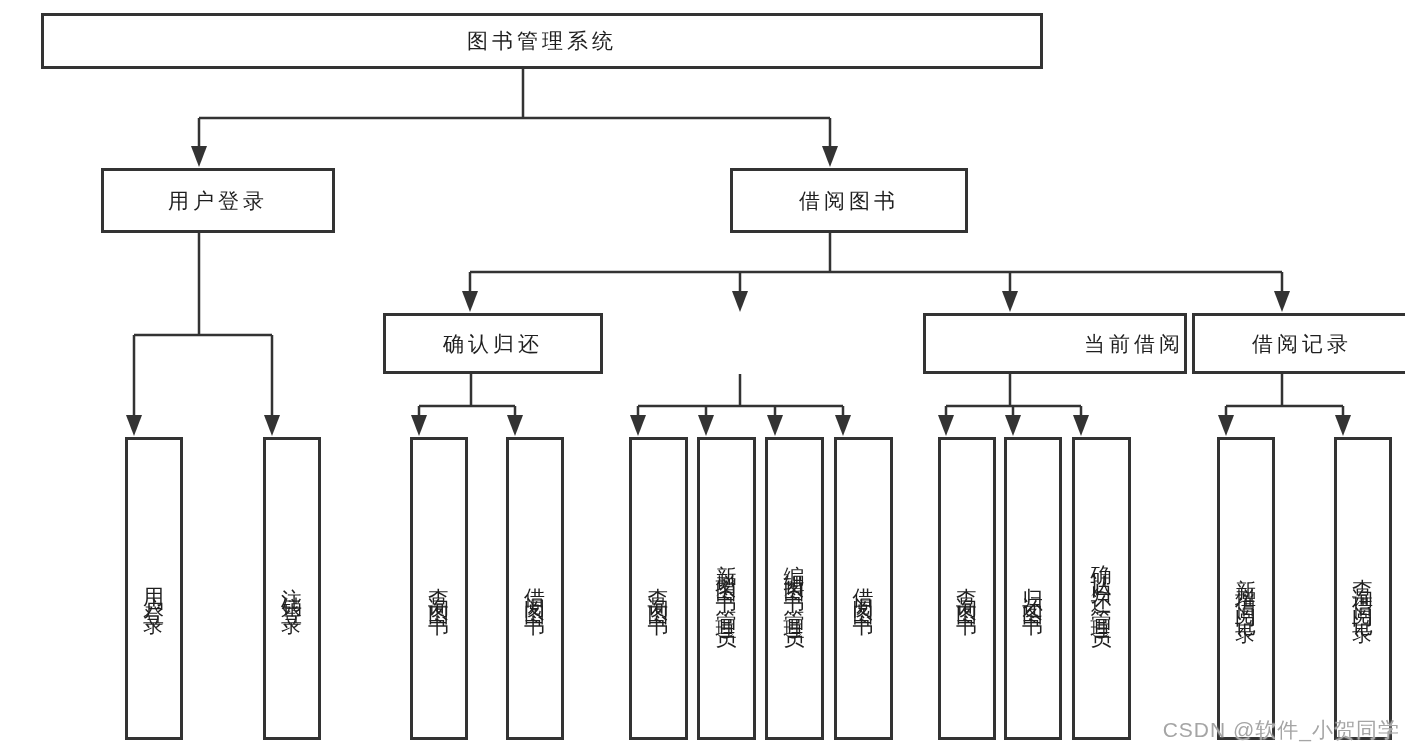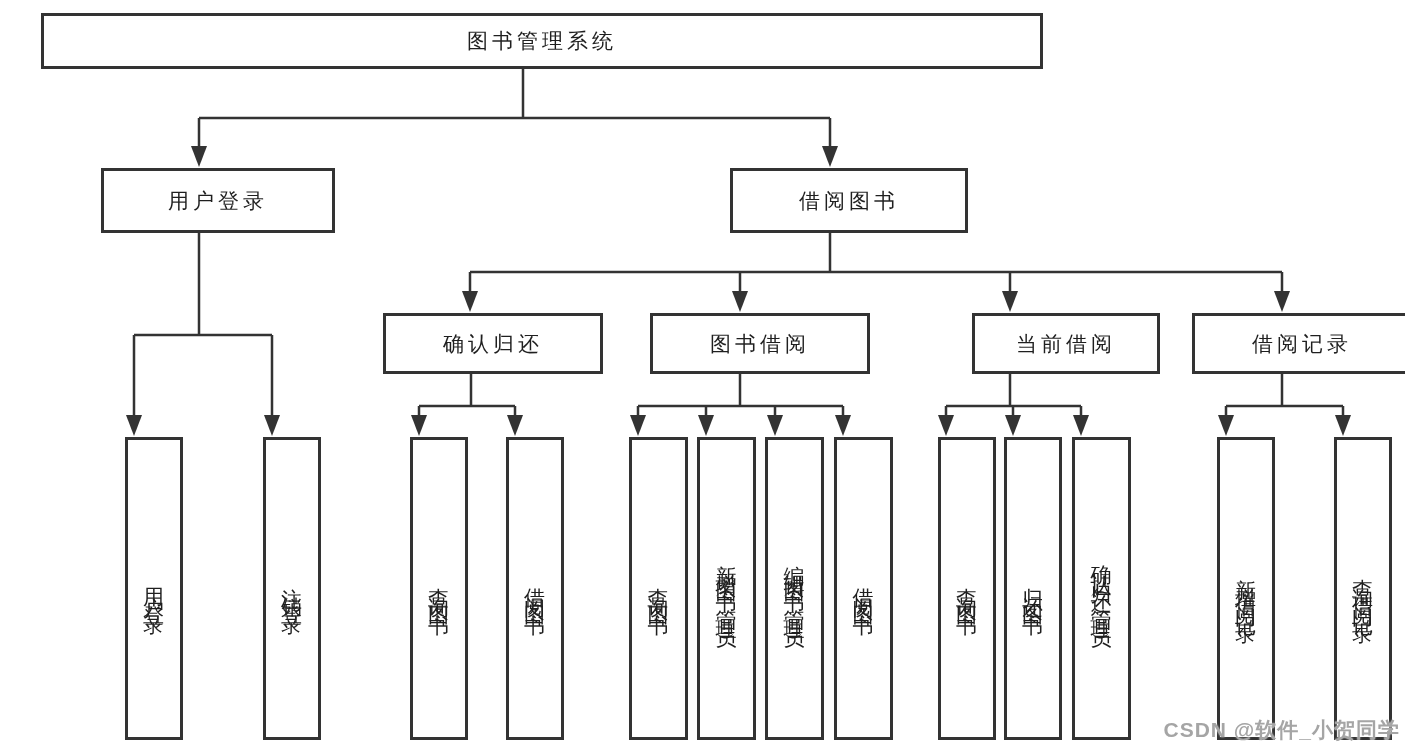--- a/index.html
+++ b/index.html
@@ -15,42 +15,41 @@
   .leaf .lbl{
     writing-mode:vertical-rl;text-orientation:mixed;
     font-size:21px;letter-spacing:9px;line-height:1;white-space:nowrap;
   }
   
   .n-root   {left:21px;  top:13px;  width:1002px;height:56px;}
   .n-login  {left:81px;  top:168px; width:234px; height:65px;}
   .n-mgmt   {left:710px; top:168px; width:238px; height:65px;}
   .n-rec    {left:363px; top:313px; width:220px; height:61px;}
   .n-borrow {left:630px; top:313px; width:220px; height:61px;}
-  .n-current{left:952px; top:313px; width:188px; height:61px;}
+  .n-current{left:903px; top:313px; width:264px; height:61px;justify-content:flex-end;}
   .n-records{left:1172px;top:313px; width:220px; height:61px;}
   
   .leaf{top:437px;width:58px;height:303px;}
   .lf1 {left:105px;}
   .lf2 {left:243px;}
   .lf3 {left:390px;}
   .lf4 {left:486px;}
   .lf5 {left:609px;width:59px;}
   .lf6 {left:677px;width:59px;}
   .lf7 {left:745px;width:59px;}
   .lf8 {left:814px;width:59px;}
   .lf9 {left:918px;}
   .lf10{left:984px;}
   .lf11{left:1052px;width:59px;}
   .lf12{left:1197px;}
   .lf13{left:1314px;}
   .watermark{
     position:absolute;z-index:3;right:5px;top:716px;
     font-size:21px;color:#a5a5a5;letter-spacing:1px;white-space:nowrap;
     text-shadow:0 0 2px #ffffff;
-    font-weight:bold;
   }
 </style>
 </head>
 <body>
 
 <div class="canvas">
 
   <svg class="wires" width="1405" height="747" viewBox="0 0 1405 747">
     <g stroke="#333333" stroke-width="2.5" fill="none">
 
@@ -98,23 +97,20 @@
   <div class="node h n-login">
     <span class="lbl">用户登录</span>
   </div>
   <div class="node h n-mgmt">
     <span class="lbl">借阅图书</span>
   </div>
 
   <div class="node h n-rec">
     <span class="lbl">确认归还</span>
   </div>
-  <div class="node h n-borrow">
-    <span class="lbl">图书借阅</span>
-  </div>
   <div class="node h n-current">
     <span class="lbl">当前借阅</span>
   </div>
   <div class="node h n-records">
     <span class="lbl">借阅记录</span>
   </div>
 
   <div class="node leaf lf1">
     <span class="lbl">用户登录</span>
   </div>

